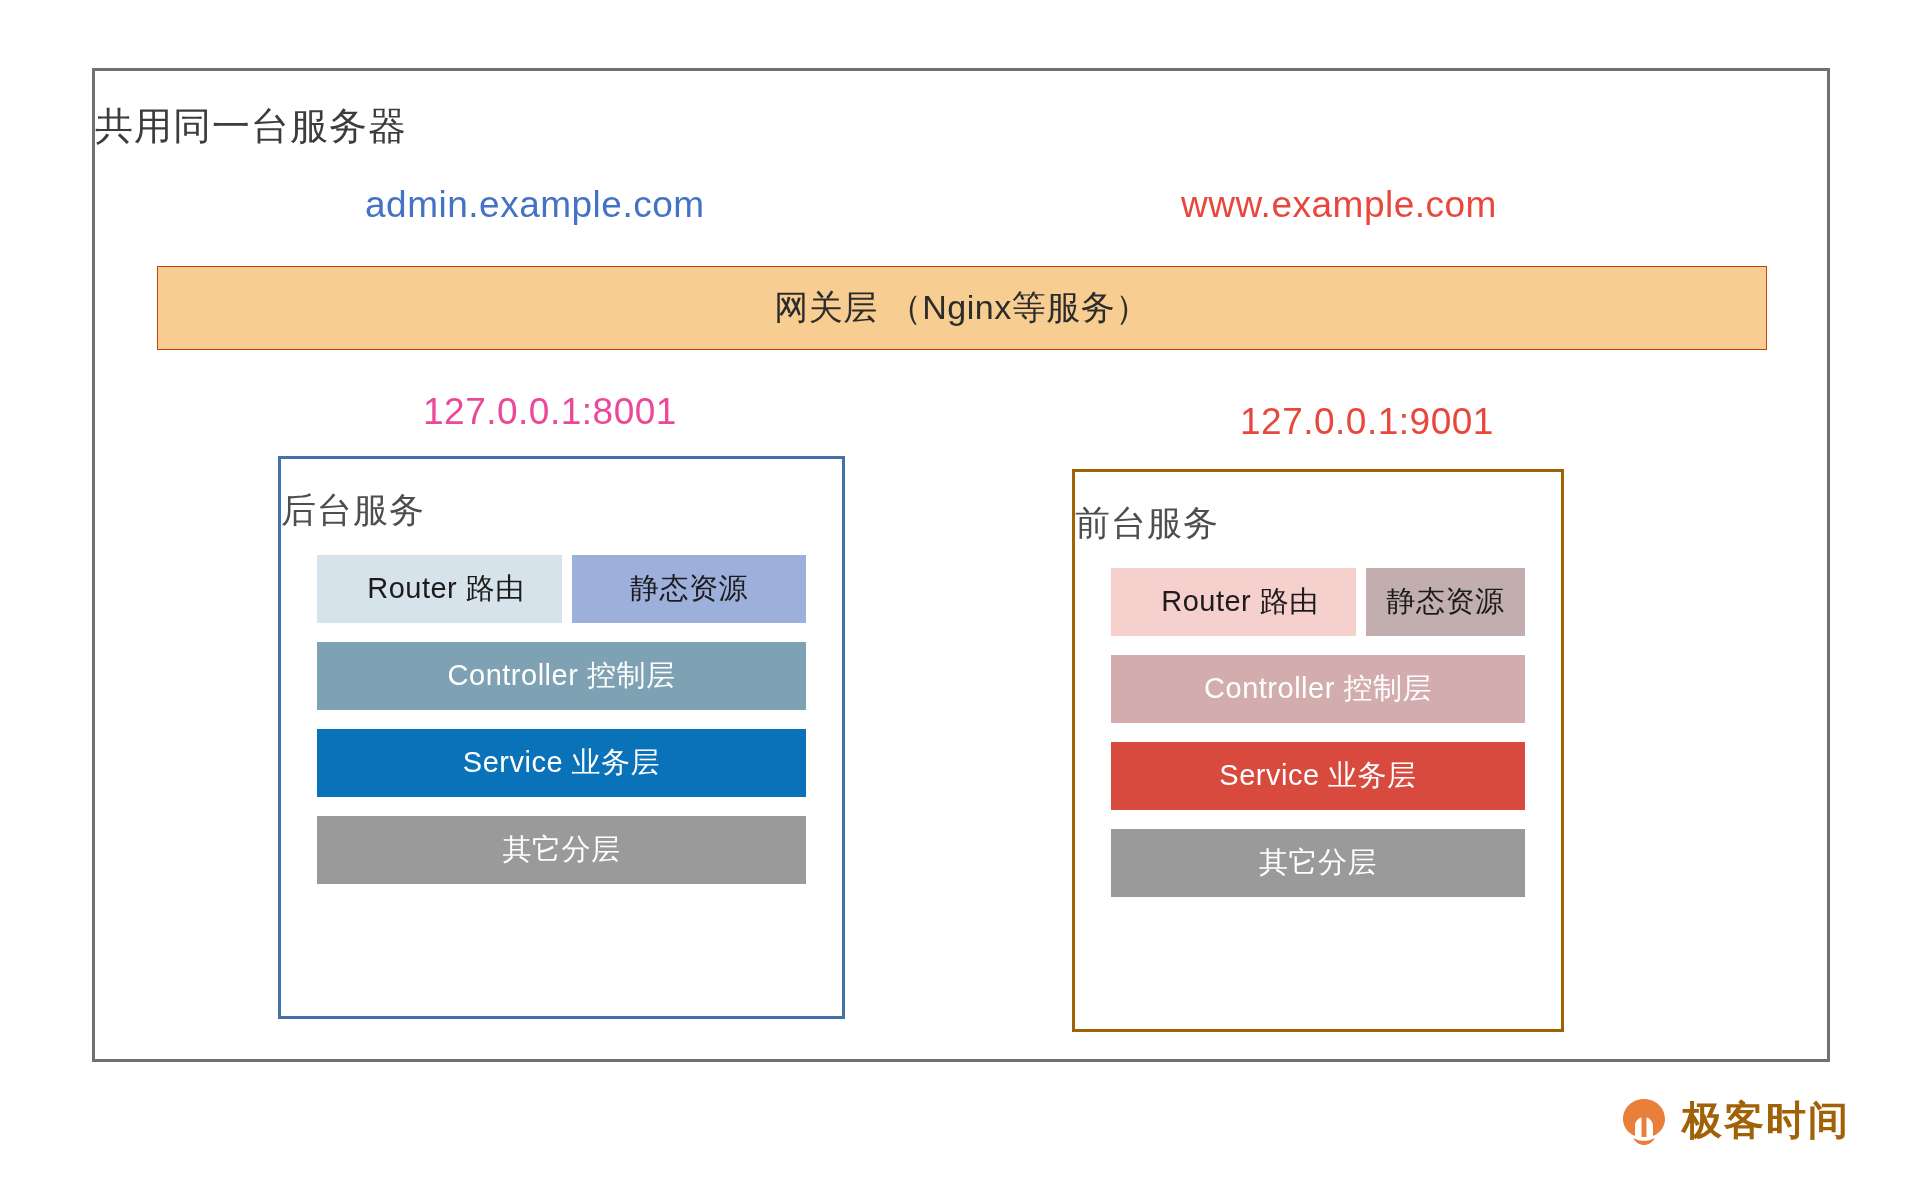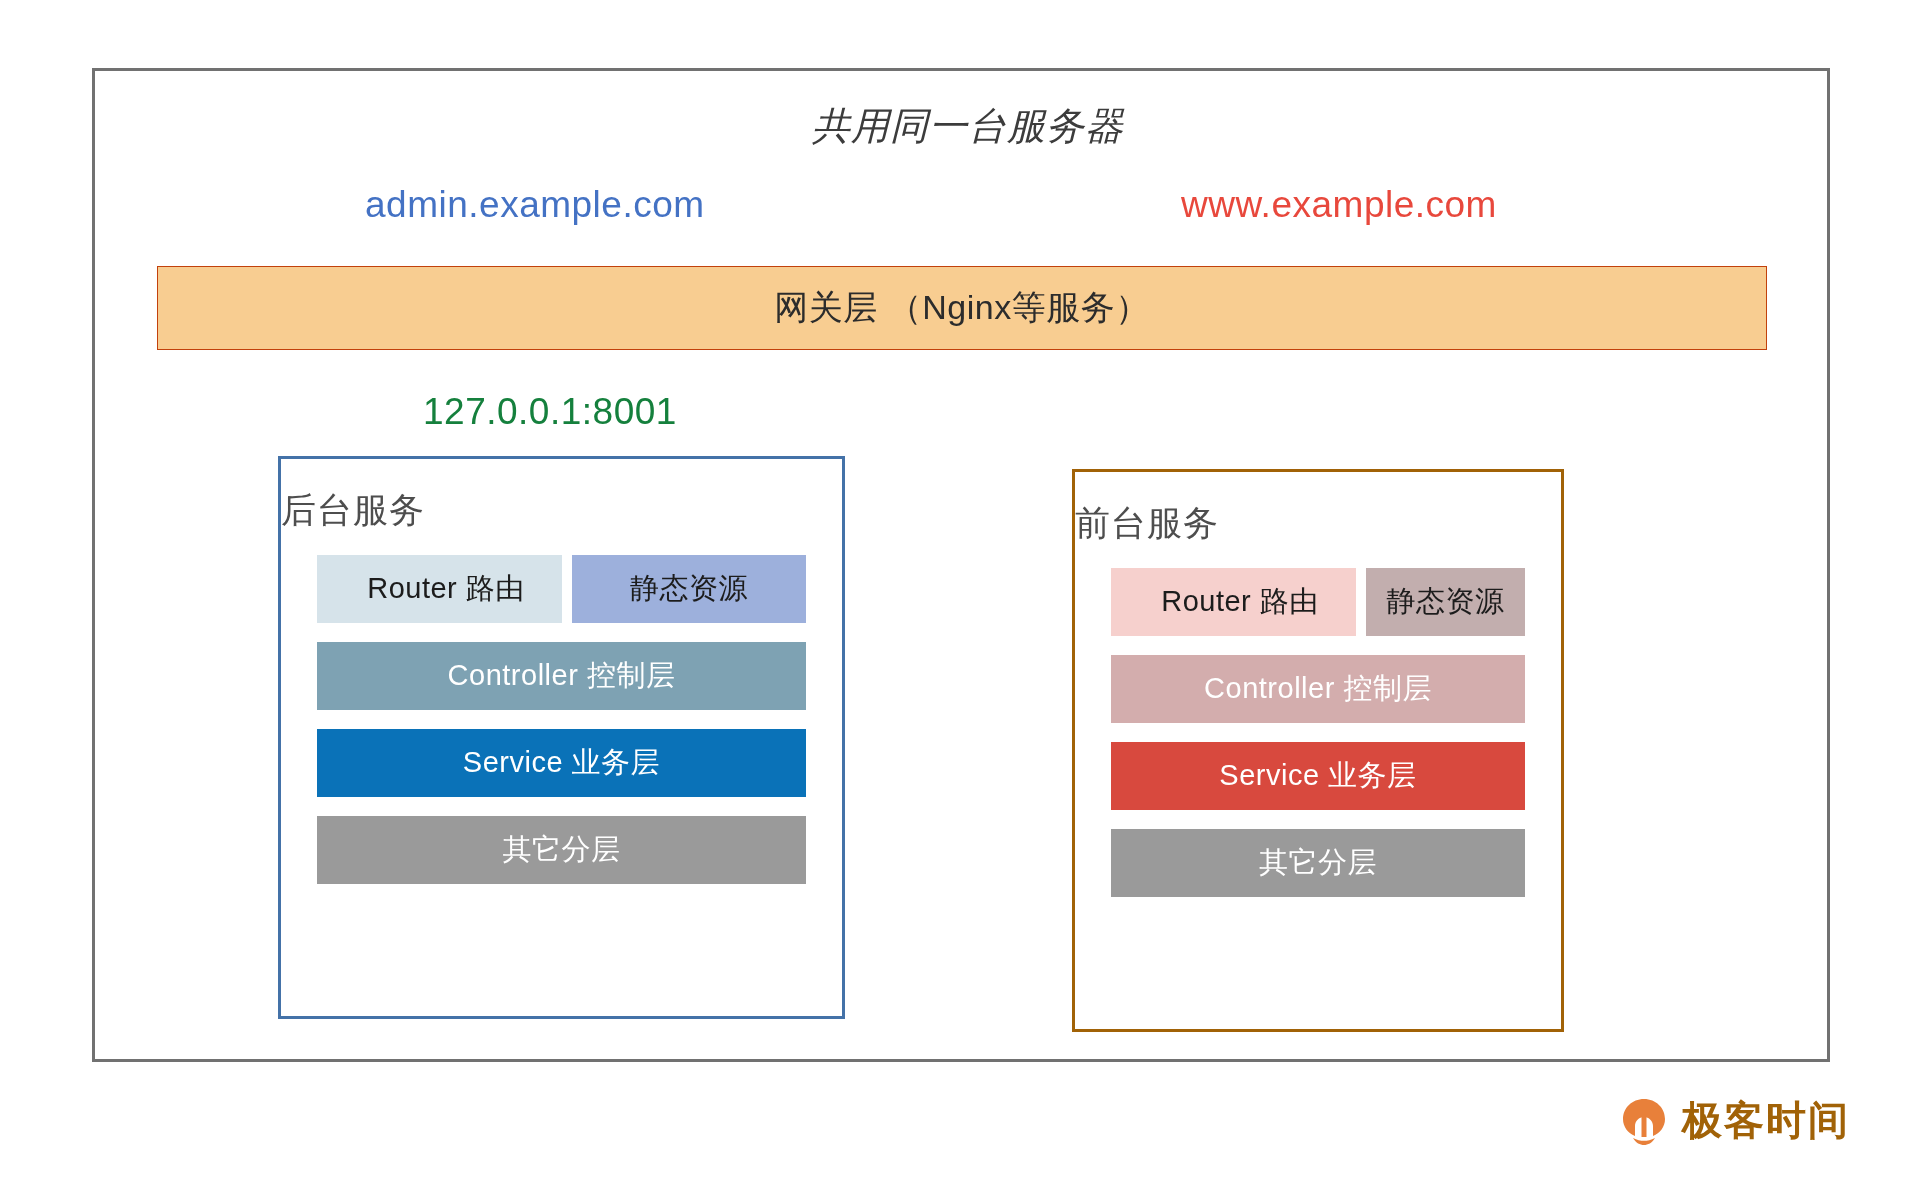--- a/index.html
+++ b/index.html
@@ -25,28 +25,26 @@
     left: 92px;
     top: 68px;
     width: 1738px;
     height: 994px;
     border: 3px solid #717171;
     background: #ffffff;
   }
 
   .server-title {
     position: absolute;
-    left: 7px;
+    left: 0;
     top: 30px;
     width: 100%;
-    text-align: center;
     font-size: 38px;
     color: #3c3c3c;
     letter-spacing: 1px;
-    font-style: italic;
   }
 
   
   .domain-label {
     position: absolute;
     font-size: 37px;
     letter-spacing: 0.5px;
     white-space: nowrap;
   }
   .domain-admin {
@@ -82,21 +80,21 @@
   
   .port-label {
     position: absolute;
     font-size: 37px;
     letter-spacing: 0.5px;
     white-space: nowrap;
   }
   .port-admin {
     left: 328px;
     top: 320px;
-    color: #15803d;
+    color: #ec4899;
   }
   .port-www {
     left: 1145px;
     top: 330px;
     color: #e8483c;
   }
 
   
   .service-panel {
     position: absolute;
@@ -203,20 +201,21 @@
     <div class="domain-label domain-www">www.example.com</div>
 
     <div class="domain-label domain-admin">admin.example.com</div>
 
     <div class="gateway-bar">
       <span class="gateway-label">网关层 （Nginx等服务）</span>
     </div>
 
     <div class="port-label port-admin">127.0.0.1:8001</div>
 
+    <div class="port-label port-www">127.0.0.1:9001</div>
 
     <div class="service-panel panel-admin">
       <div class="panel-title">后台服务</div>
 
       <div class="layer-stack">
         <div class="layer-row">
           <div class="layer-box router c-router-admin">Router 路由</div>
           <div class="layer-box static c-static-admin">静态资源</div>
         </div>
         <div class="layer-row">

